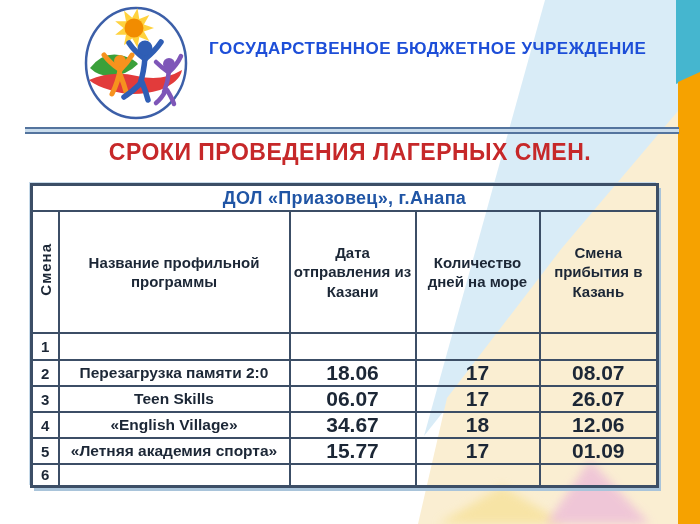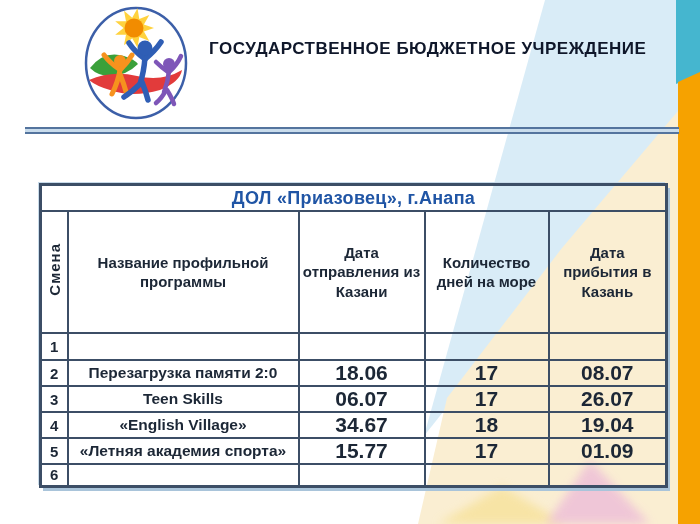--- a/index.html
+++ b/index.html
@@ -6,34 +6,34 @@
   .page{
     position:relative;width:700px;height:524px;margin:0 auto;
     background:#ffffff;overflow:hidden;
     font-family:"Liberation Sans","DejaVu Sans",sans-serif;
   }
   .bg{position:absolute;left:0;top:0;width:700px;height:524px;display:block;}
   
   .logo{position:absolute;left:82px;top:4px;width:108px;height:116px;}
   .org-text{
     position:absolute;left:209px;top:37px;width:470px;
-    color:#0f172a;font-weight:700;font-size:17px;line-height:23px;letter-spacing:.5px;
+    color:#1d4ed8;font-weight:700;font-size:17px;line-height:23px;letter-spacing:.5px;
   }
   .divider{
     position:absolute;left:25px;top:127px;width:654px;height:7px;
     background:#c9dcec;border-top:2.5px solid #54749e;border-bottom:2.5px solid #54749e;
     box-sizing:border-box;
   }
   .title{
     position:absolute;left:25px;top:139px;width:650px;margin:0;
     text-align:center;color:#c62829;font-size:23px;font-weight:700;letter-spacing:.5px;
   }
   
   .tbl{
-    position:absolute;left:39px;top:183px;width:626px;
+    position:absolute;left:30px;top:183px;width:626px;
     border-collapse:collapse;table-layout:fixed;
     border:3px solid #3c4e66;
     box-shadow:3px 4px 0 -1px #a9c4da, -2px -2px 0 -1px #c8dbea;
     background:transparent;
   }
   .tbl th,.tbl td{
     border:2px solid #3c4e66;padding:0 2px;text-align:center;vertical-align:middle;
     color:#1c2736;background:transparent;overflow:hidden;
   }
   .tbl tr.cap th{height:24px;font-size:18px;font-weight:700;color:#2055a5;letter-spacing:.3px;}
@@ -98,39 +98,40 @@
     </g>
     <circle cx="87" cy="60" r="6" fill="#7e56b8"></circle>
   </svg>
 
   <div class="org-text">
     <div>ГОСУДАРСТВЕННОЕ БЮДЖЕТНОЕ УЧРЕЖДЕНИЕ</div>
   </div>
 
   <div class="divider"></div>
 
+  <h1 class="title">СРОКИ ПРОВЕДЕНИЯ ЛАГЕРНЫХ СМЕН.</h1>
 
   <table class="tbl">
     <colgroup>
       <col style="width:27px">
         <col style="width:231px">
         <col style="width:126px">
         <col style="width:124px">
         <col style="width:118px">
     </colgroup>
     <thead>
       <tr class="cap">
         <th colspan="5">ДОЛ «Приазовец», г.Анапа</th>
       </tr>
       <tr class="head">
         <th><span class="vert">Смена</span></th>
         <th>Название профильной программы</th>
         <th>Дата отправления из Казани</th>
         <th>Количество дней на море</th>
-        <th>Дата прибытия в Казань</th>
+        <th>Смена прибытия в Казань</th>
       </tr>
     </thead>
     <tbody>
       <tr>
         <td class="num">1</td>
         <td class="prog"></td>
         <td></td>
         <td></td>
         <td></td>
       </tr>
@@ -146,21 +147,21 @@
         <td class="prog">Teen Skills</td>
         <td>06.07</td>
         <td>17</td>
         <td>26.07</td>
       </tr>
       <tr>
         <td class="num">4</td>
         <td class="prog">«English Village»</td>
         <td>34.67</td>
         <td>18</td>
-        <td>19.04</td>
+        <td>12.06</td>
       </tr>
       <tr>
         <td class="num">5</td>
         <td class="prog">«Летняя академия спорта»</td>
         <td>15.77</td>
         <td>17</td>
         <td>01.09</td>
       </tr>
       <tr>
         <td class="num">6</td>

